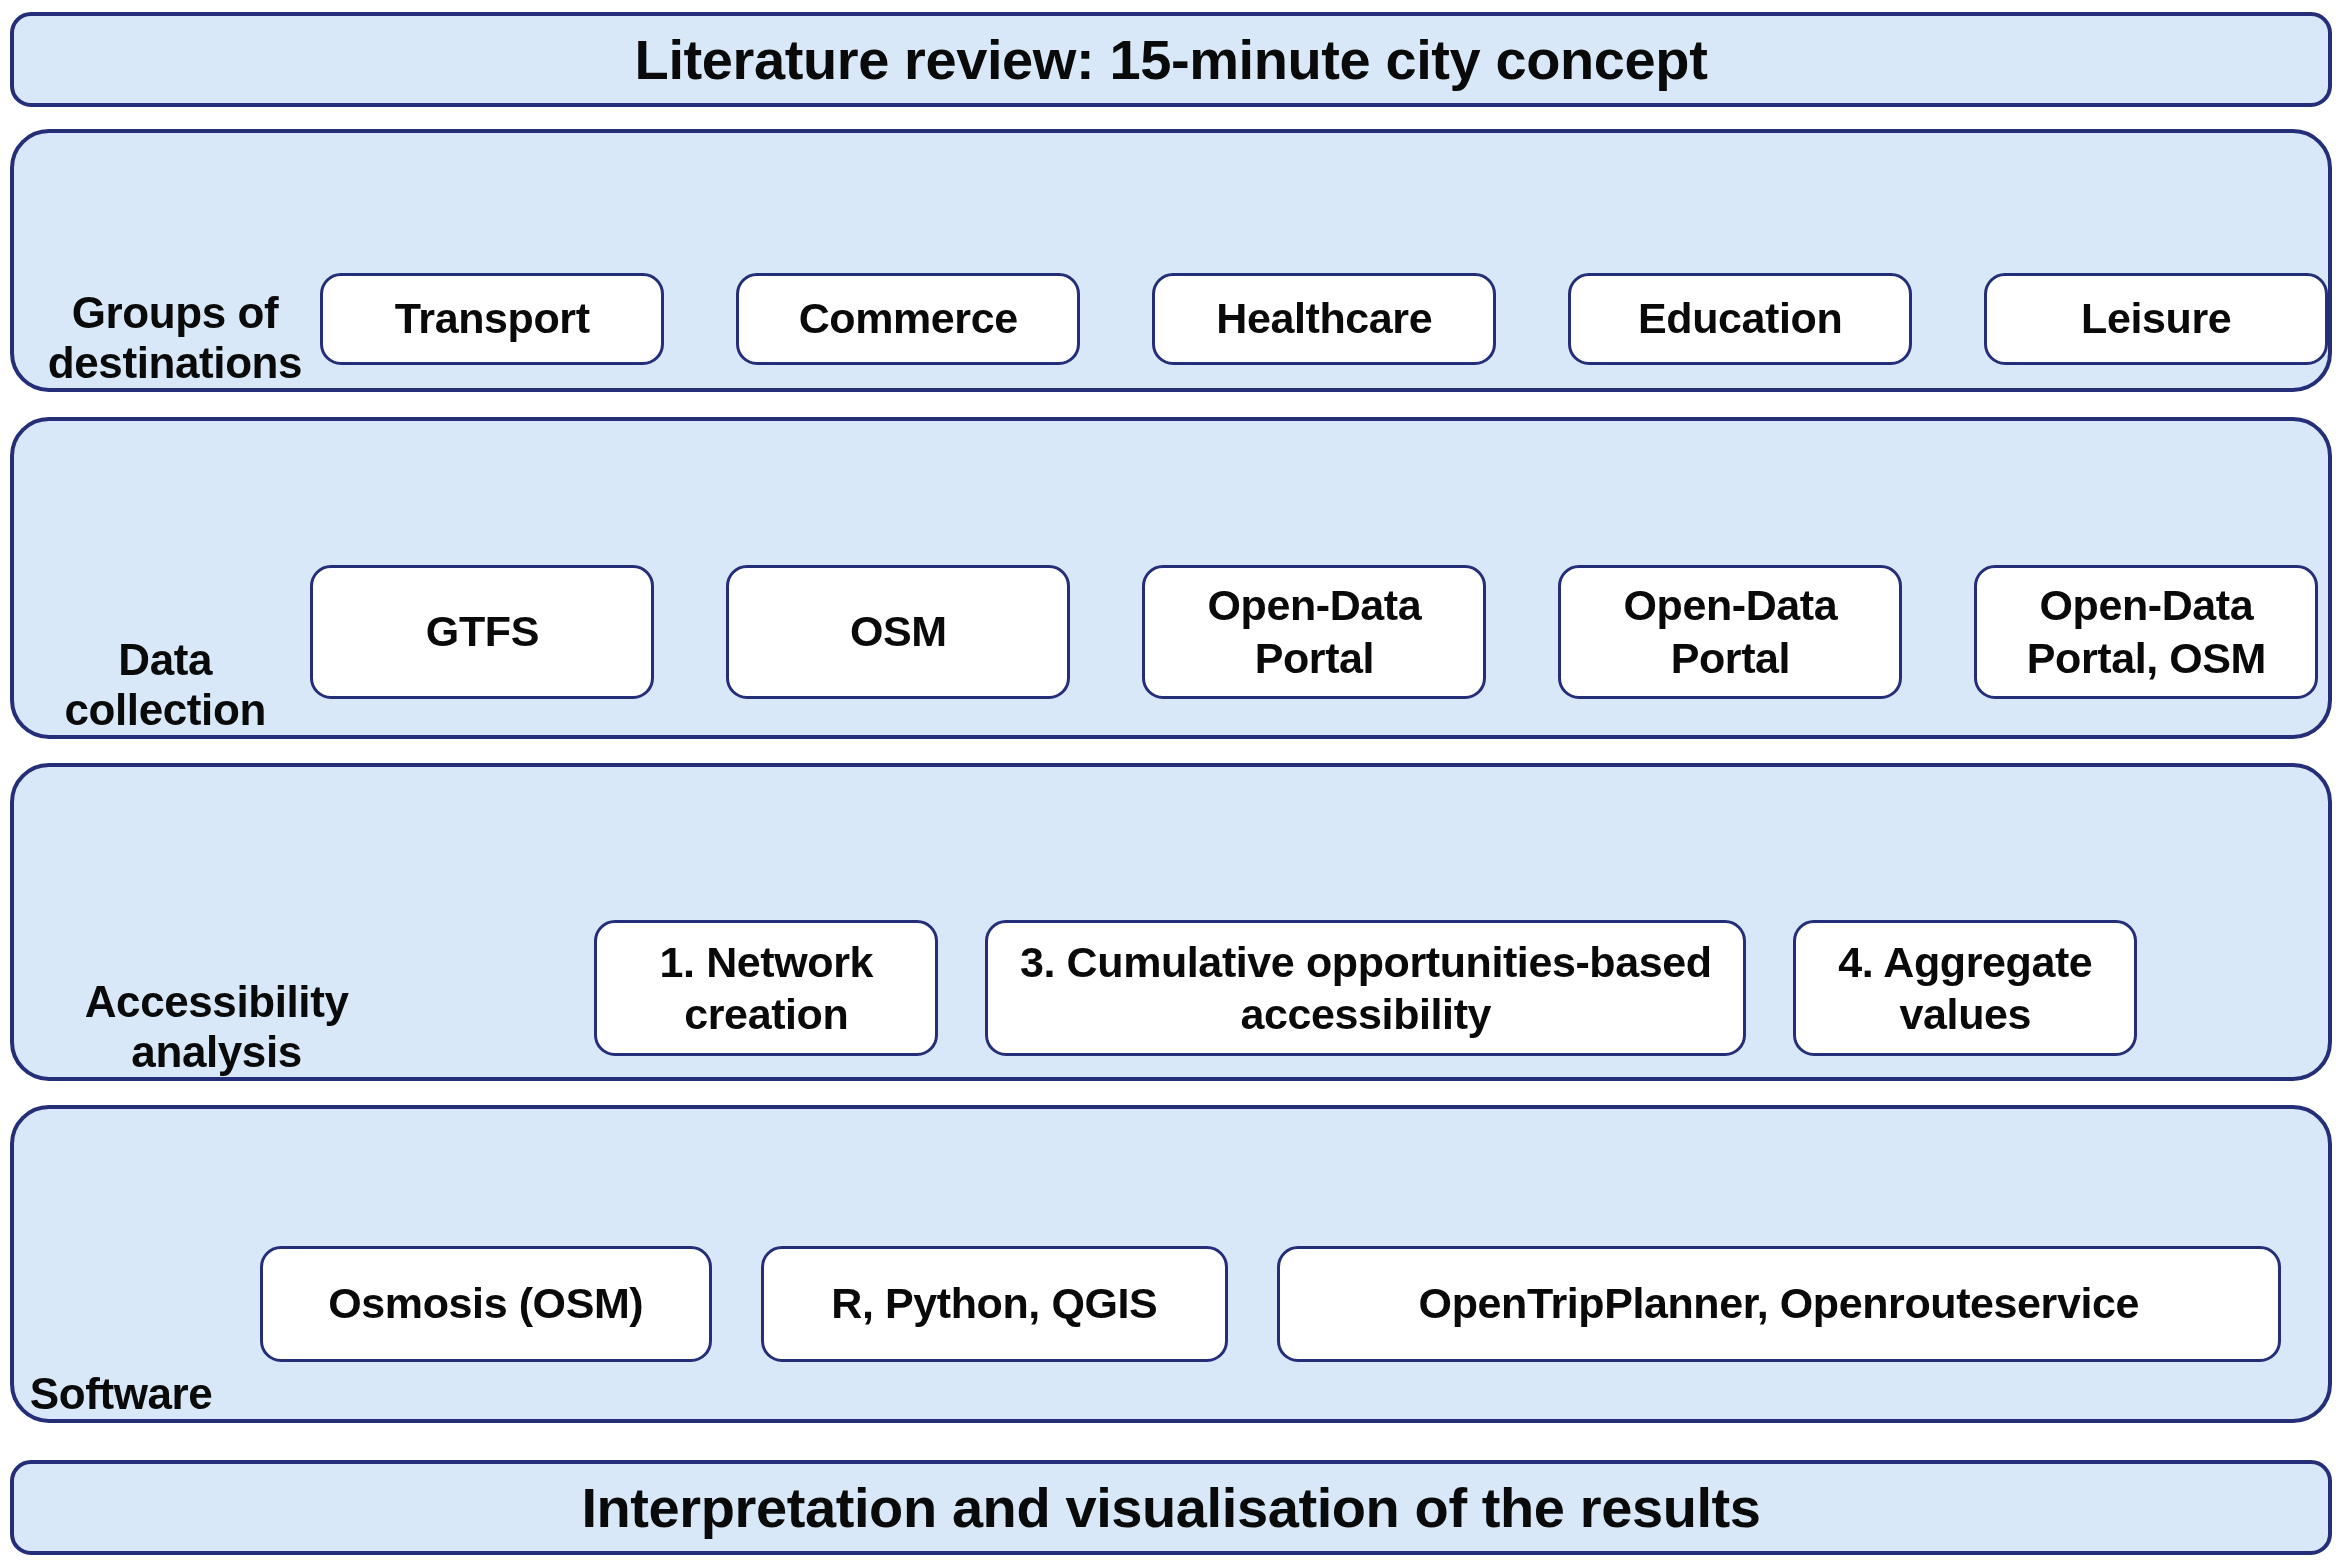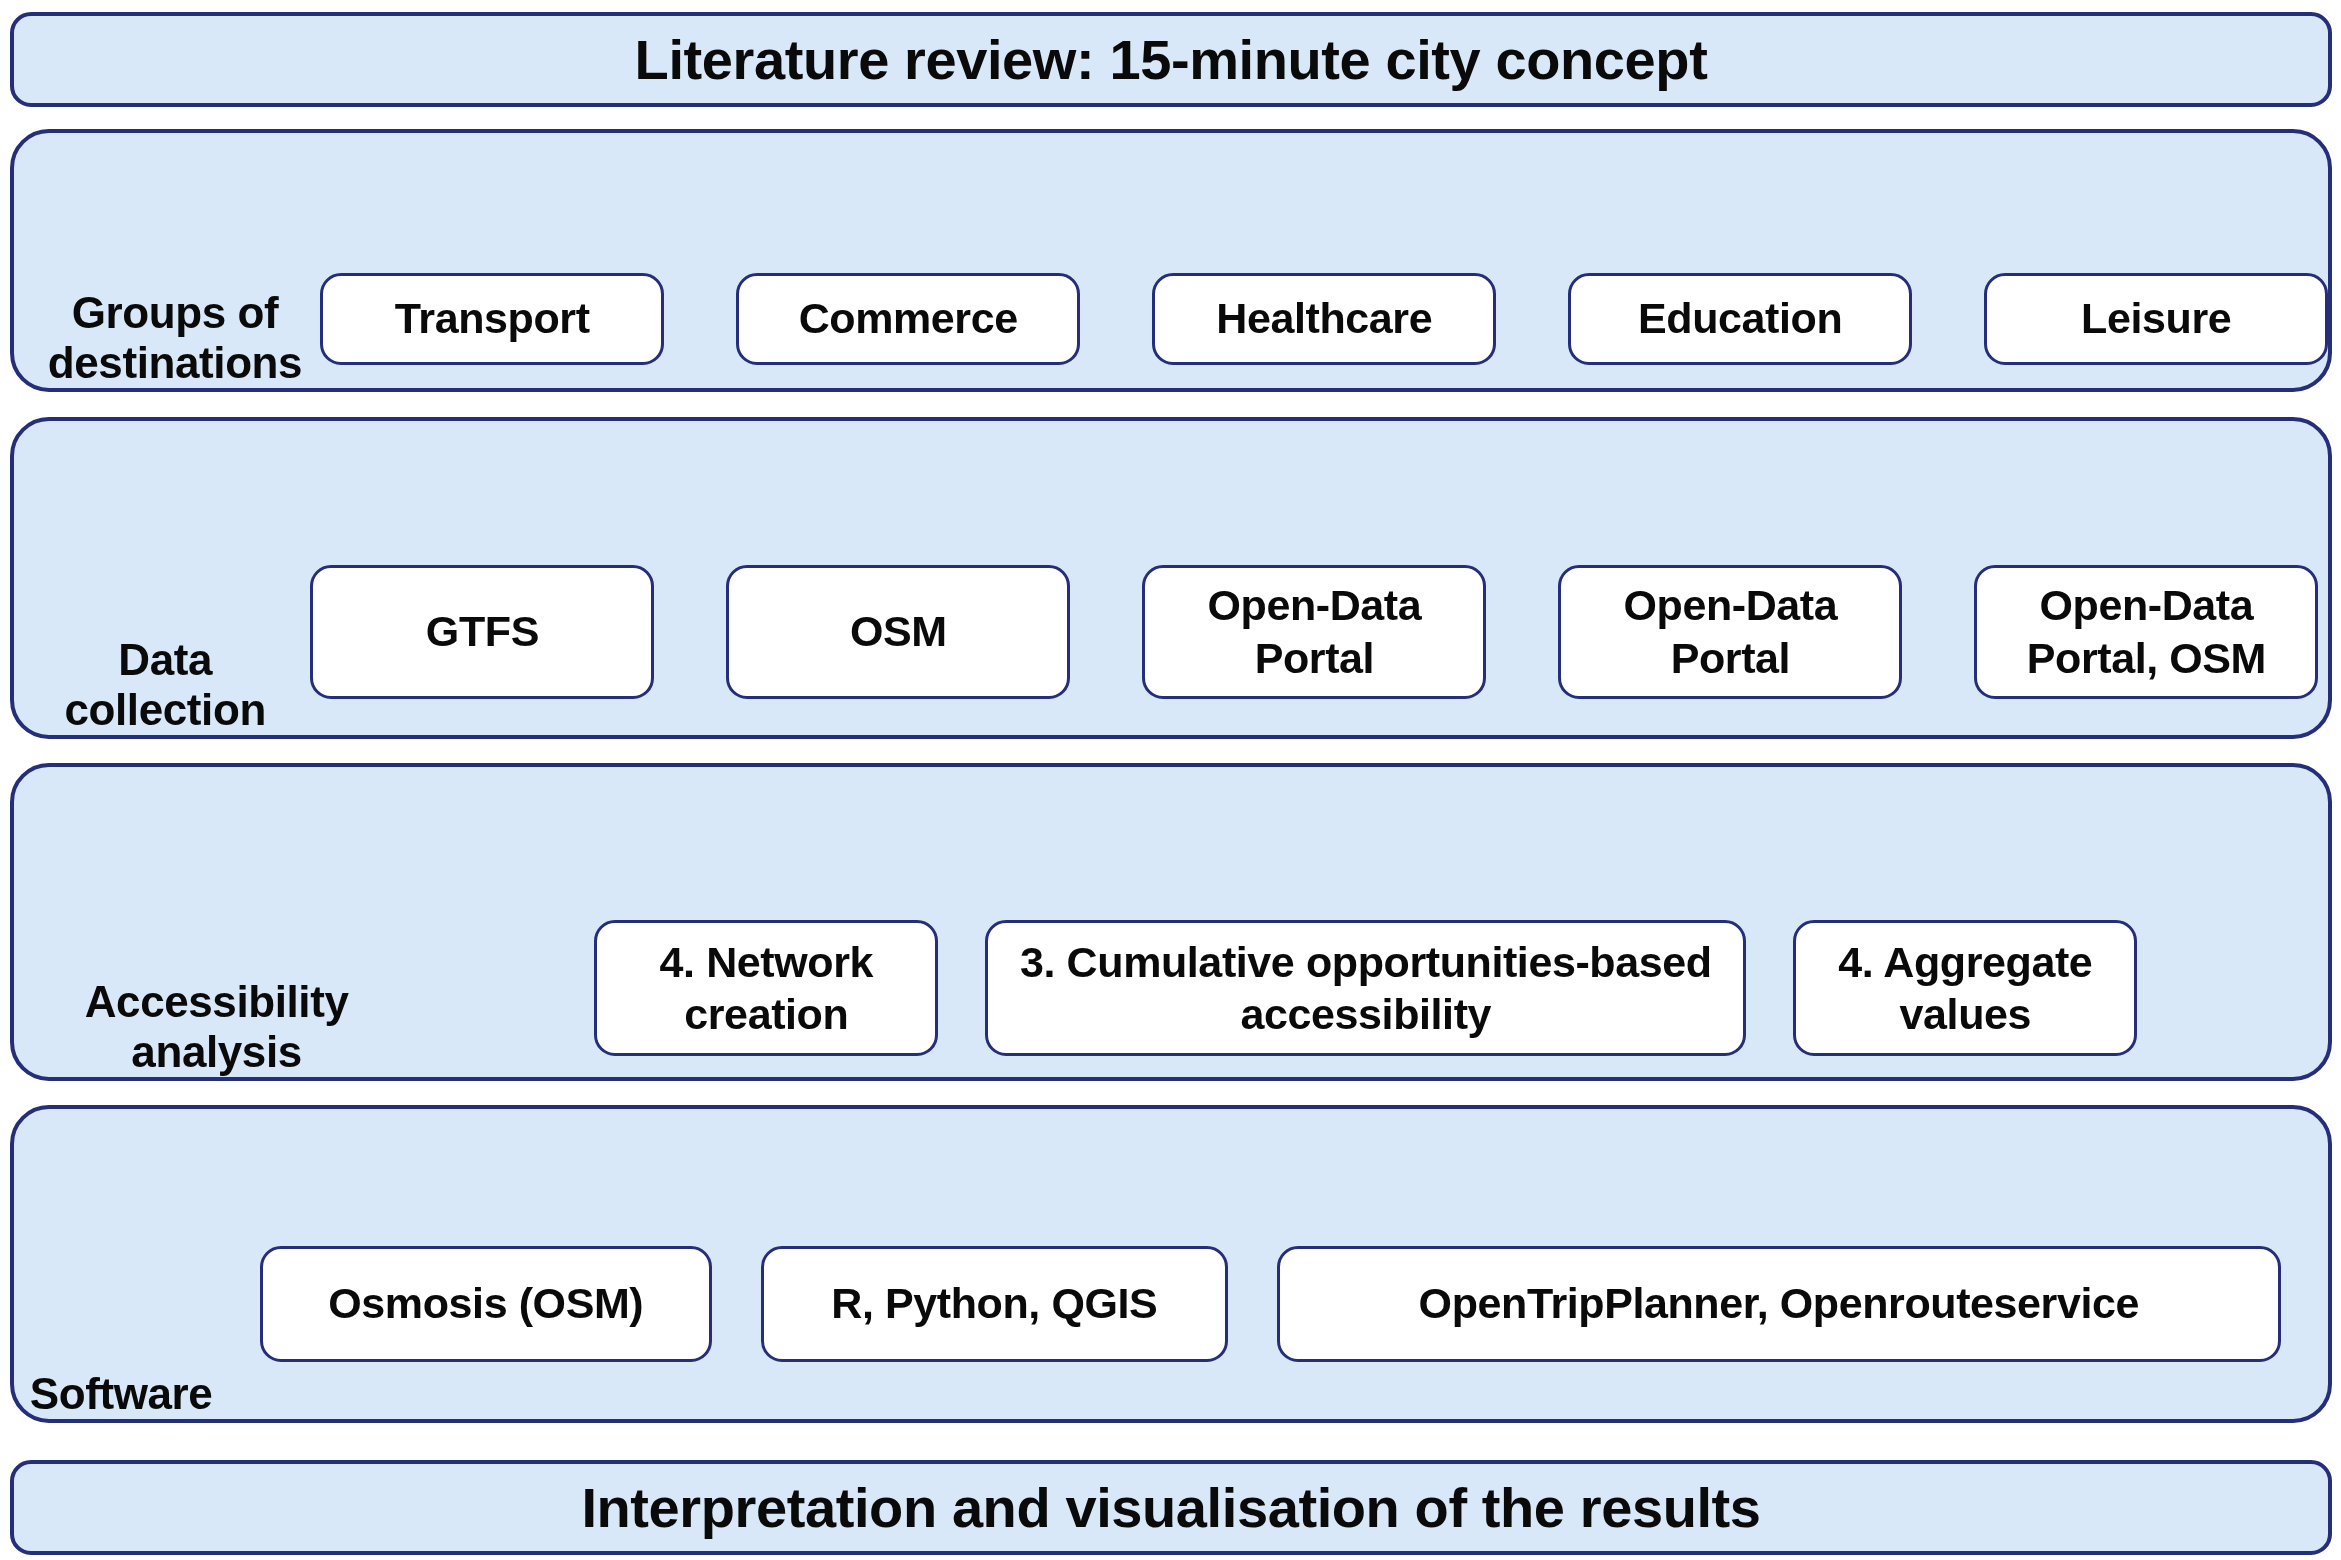--- a/index.html
+++ b/index.html
@@ -132,21 +132,21 @@
       <div class="box w420">
         <span>Open-Data Portal, OSM</span>
       </div>
     </div>
   </section>
 
   <section class="panel panel-access">
     <div class="panel-title">Accessibility analysis</div>
     <div class="box-row">
       <div class="box w420">
-        <span>4. Network creation</span>
+        <span>1. Network creation</span>
       </div>
       <div class="box w930">
         <span>3. Cumulative opportunities-based accessibility</span>
       </div>
       <div class="box w420">
         <span>4. Aggregate values</span>
       </div>
     </div>
   </section>
 

